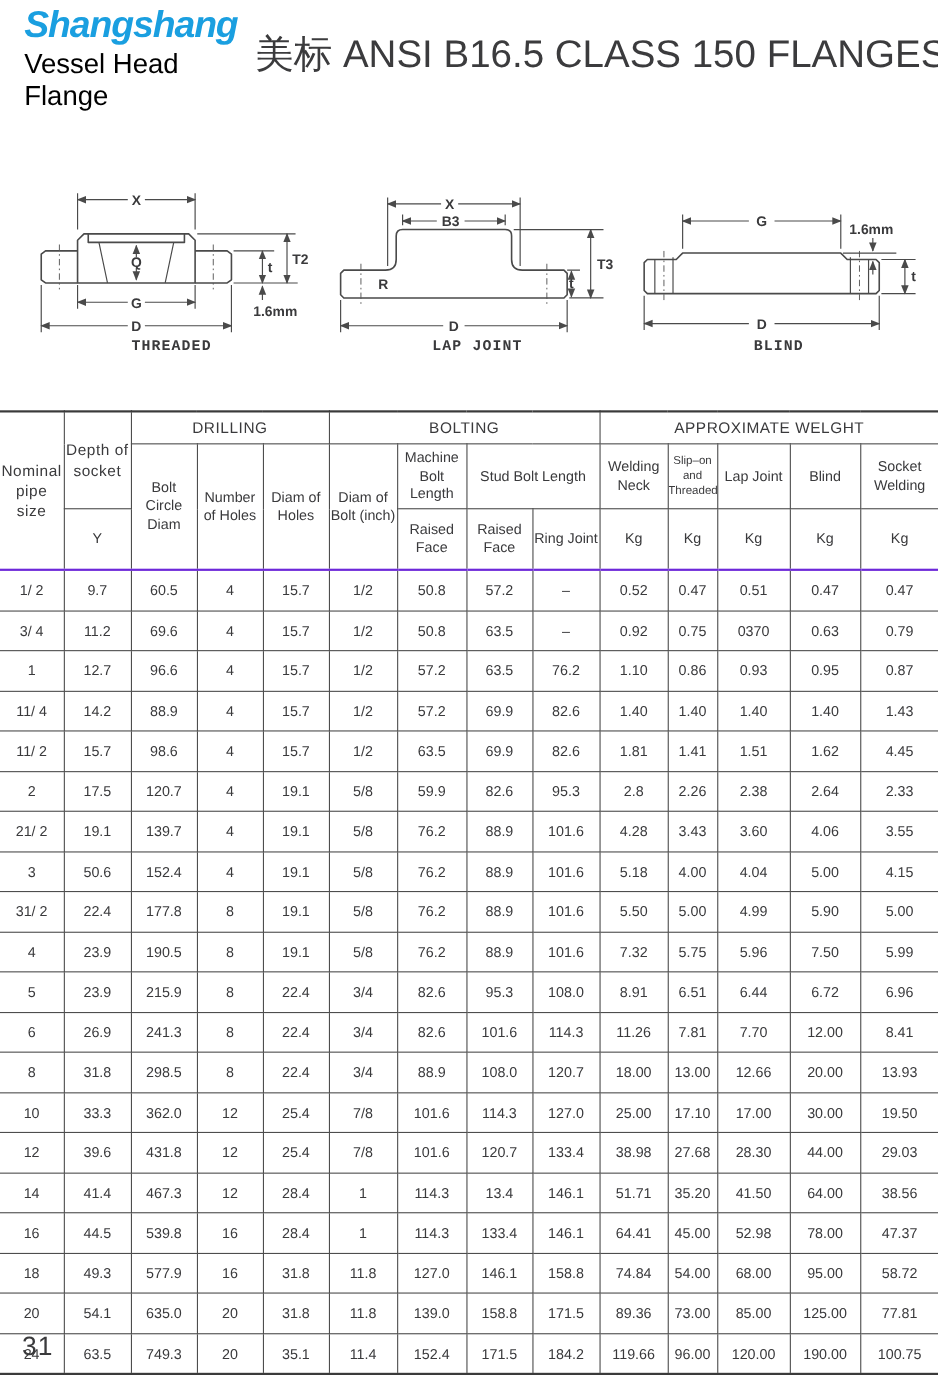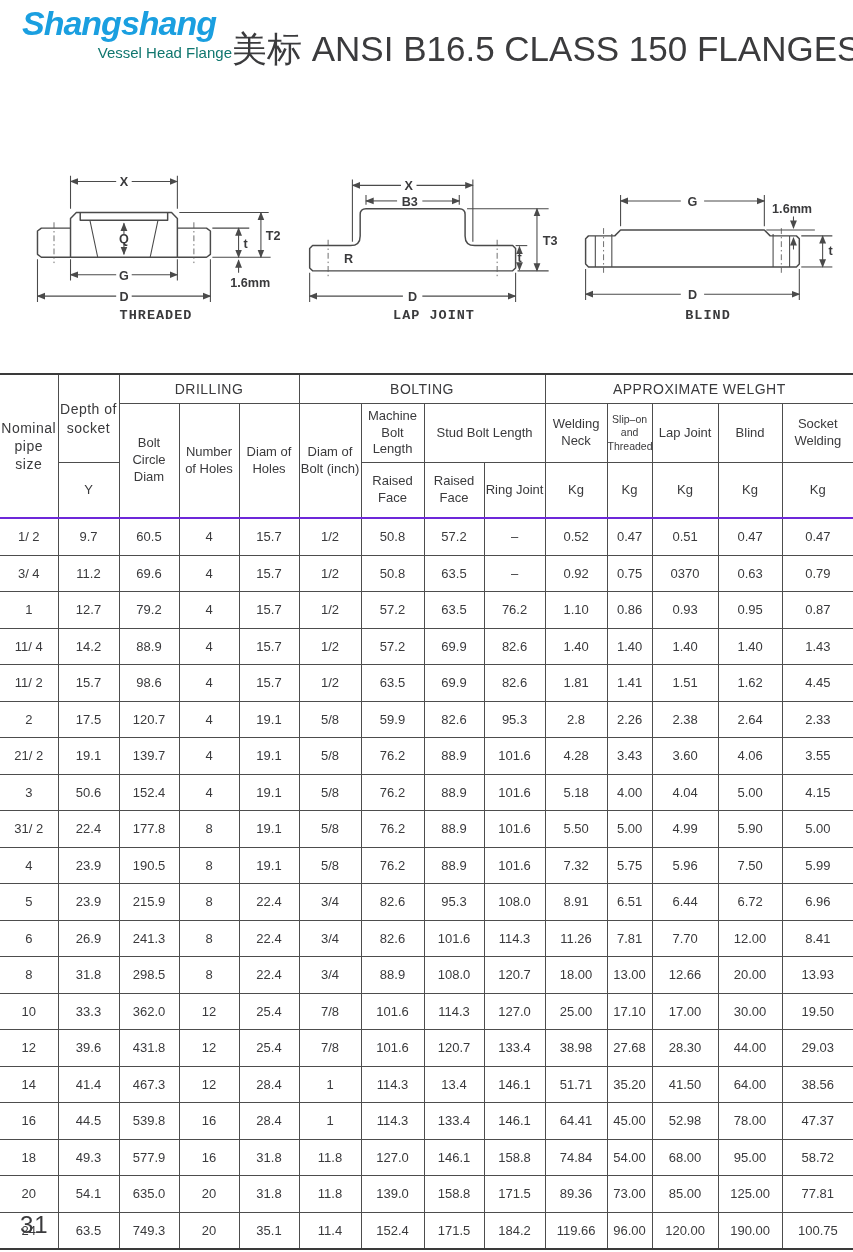--- a/index.html
+++ b/index.html
@@ -8,21 +8,21 @@
     background:#ffffff; overflow:hidden;
     font-family:"Liberation Sans", sans-serif; color:#3a3a3c;
   }
   
   .logo { position:absolute; left:22px; top:6px; width:210px; }
   .logo-name {
     font-size:34px; font-weight:bold; font-style:italic;
     color:#1a9fe0; letter-spacing:-1px; line-height:1.05;
   }
   .logo-tagline {
-    font-size:15px; color:#0f766e; letter-spacing:0px; margin-top:2px;text-align:right;
+    font-size:25px; color:#000000; letter-spacing:0px; margin-top:2px;
   }
   
   .title {
     position:absolute; left:232px; top:26px; width:618px; height:50px;
     font-size:35px; text-align:right; color:#3b3b3d; letter-spacing:0px;
     white-space:nowrap;
   }
   
   .drawing { position:absolute; top:158px; width:272px; }
   .drawing svg { display:block; }
@@ -281,21 +281,21 @@
           <td>–</td>
           <td>0.92</td>
           <td>0.75</td>
           <td>0370</td>
           <td>0.63</td>
           <td>0.79</td>
         </tr>
         <tr>
           <td>1</td>
           <td>12.7</td>
-          <td>79.2</td>
+          <td>96.6</td>
           <td>4</td>
           <td>15.7</td>
           <td>1/2</td>
           <td>57.2</td>
           <td>63.5</td>
           <td>76.2</td>
           <td>1.10</td>
           <td>0.86</td>
           <td>0.93</td>
           <td>0.95</td>

